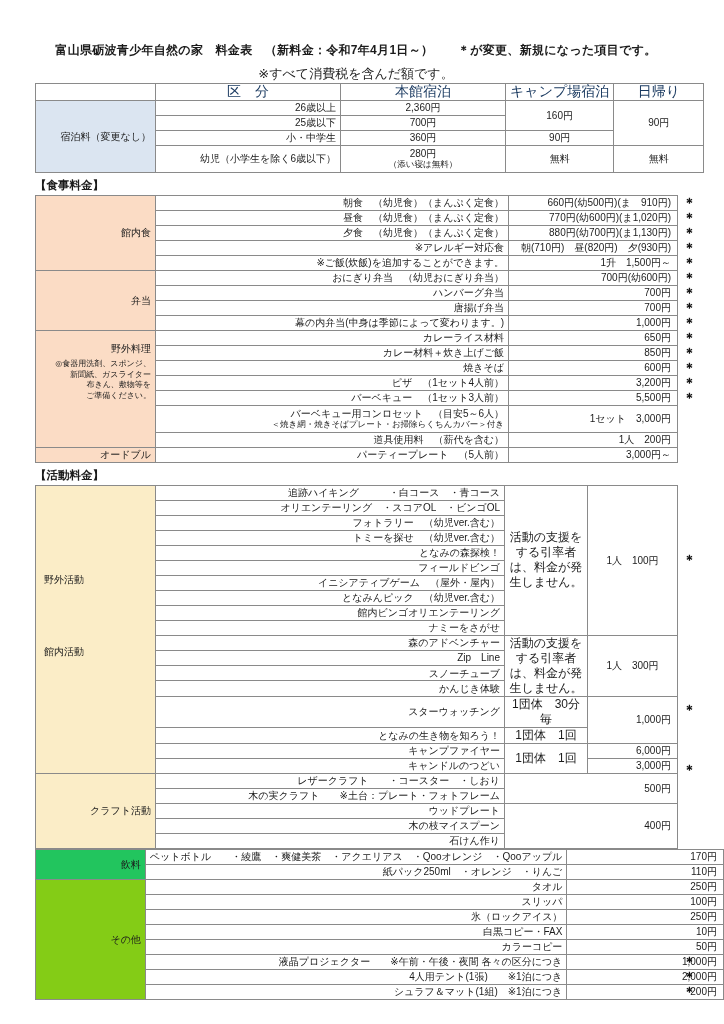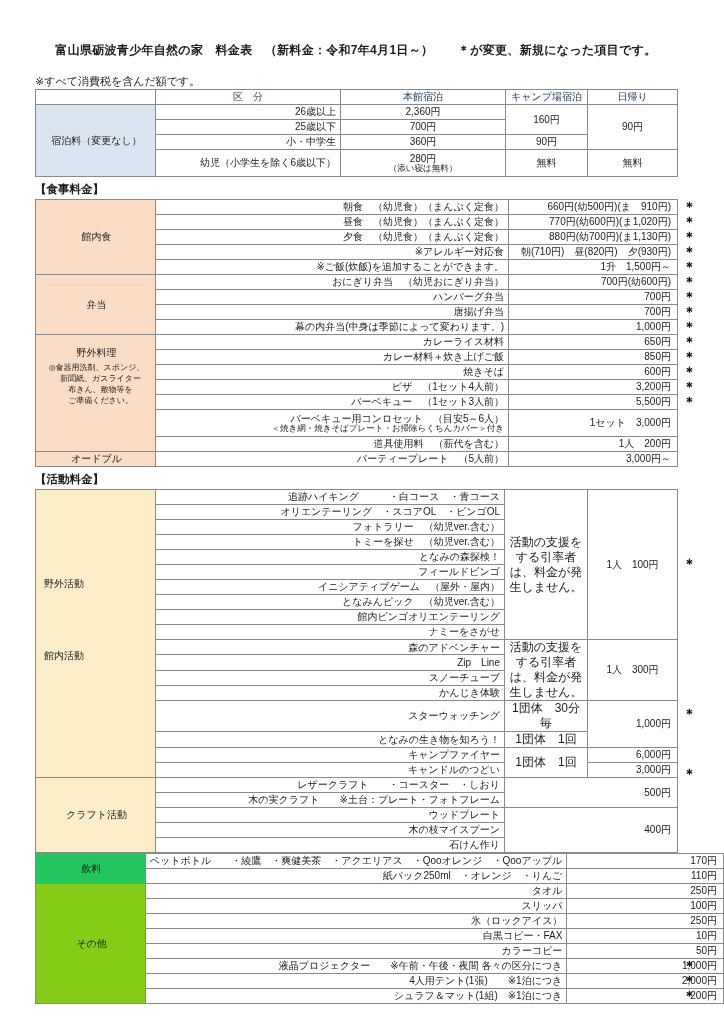--- a/index.html
+++ b/index.html
@@ -1,28 +1,28 @@
 <!DOCTYPE html>
 <html><head>
 <meta charset="utf-8">
 <style>
   html,body{margin:0;padding:0;background:#fff;}
   body{width:724px;height:1024px;font-family:"Liberation Sans","DejaVu Sans",sans-serif;color:#1b1b1b;overflow:hidden;}
   .sheet{padding:42px 0 0 35px;width:689px;}
   .doc-title{width:642px;text-align:center;font-size:12px;font-weight:bold;letter-spacing:.3px;}
-  .tax-note{width:642px;text-align:left;font-size:11px;margin-top:15px;color:#222;}
+  .tax-note{width:642px;text-align:center;font-size:13px;margin-top:6px;color:#222;}
   .sec-label{font-size:11.5px;font-weight:bold;margin:1px 0 2px 0;}
   .sec-label.gap{margin-top:5px;}
   .twrap{position:relative;width:689px;}
   table.t{border-collapse:collapse;table-layout:fixed;border:1.5px solid #3a3a3a;}
   .t td{border:1px solid #8a8a8a;height:14px;padding:0 4px;font-size:10px;line-height:1.12;overflow:hidden;white-space:nowrap;vertical-align:middle;}
   .t tr.gb td{border-top:1.4px solid #3a3a3a;}
   td.tall{height:26px;}
-  td.hdr{text-align:center;font-size:10px;color:#17375e;background:#fff;}
-  td.cat{text-align:center;padding-left:6px;font-size:10px;}
+  td.hdr{text-align:center;font-size:14px;color:#17375e;background:#fff;}
+  td.cat{text-align:right;padding-left:6px;font-size:10px;}
   td.cat.top{vertical-align:top;padding-top:12px;}
   .bg-blue{background:#dbe5f1;}
   .bg-peach{background:#fbdcc5;}
   .bg-yellow{background:#fbedc7;}
   .bg-green{background:#22c55e;}
   .bg-gray{background:#84cc16;}
   td.item{text-align:right;margin-top:19px;}
   td.price{text-align:right;padding-right:6px;}
   td.pcenter{text-align:center;}
   td.unit{text-align:center;font-size:12px;white-space:normal;line-height:1.25;}

